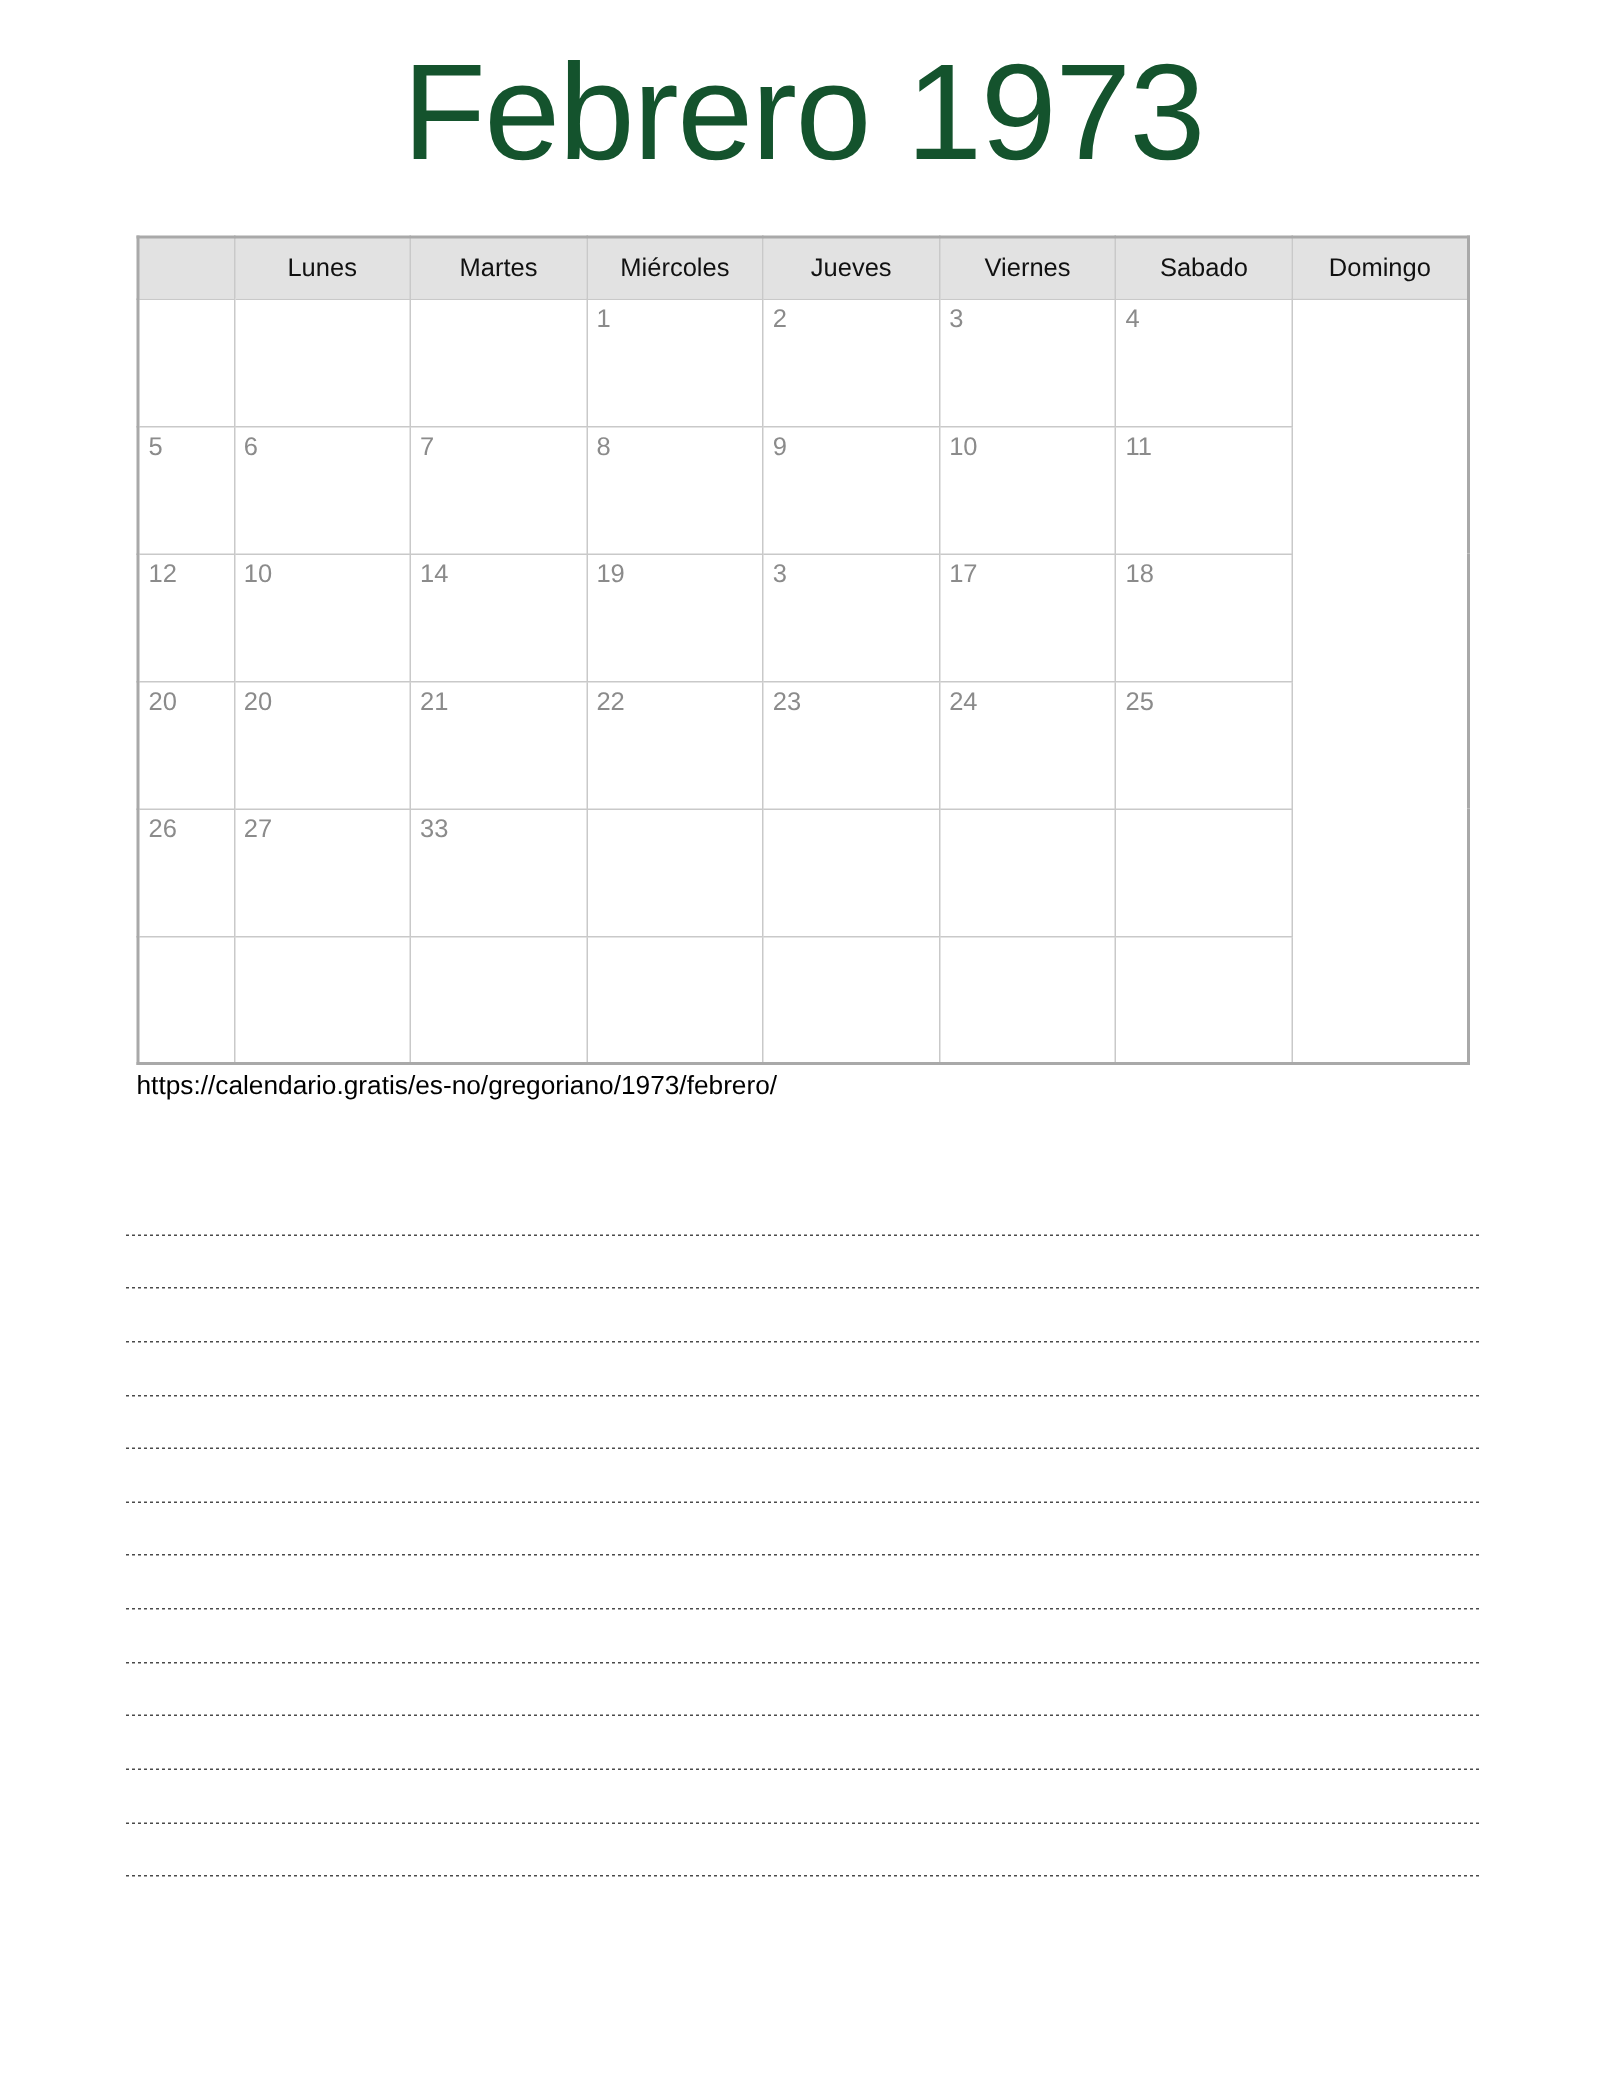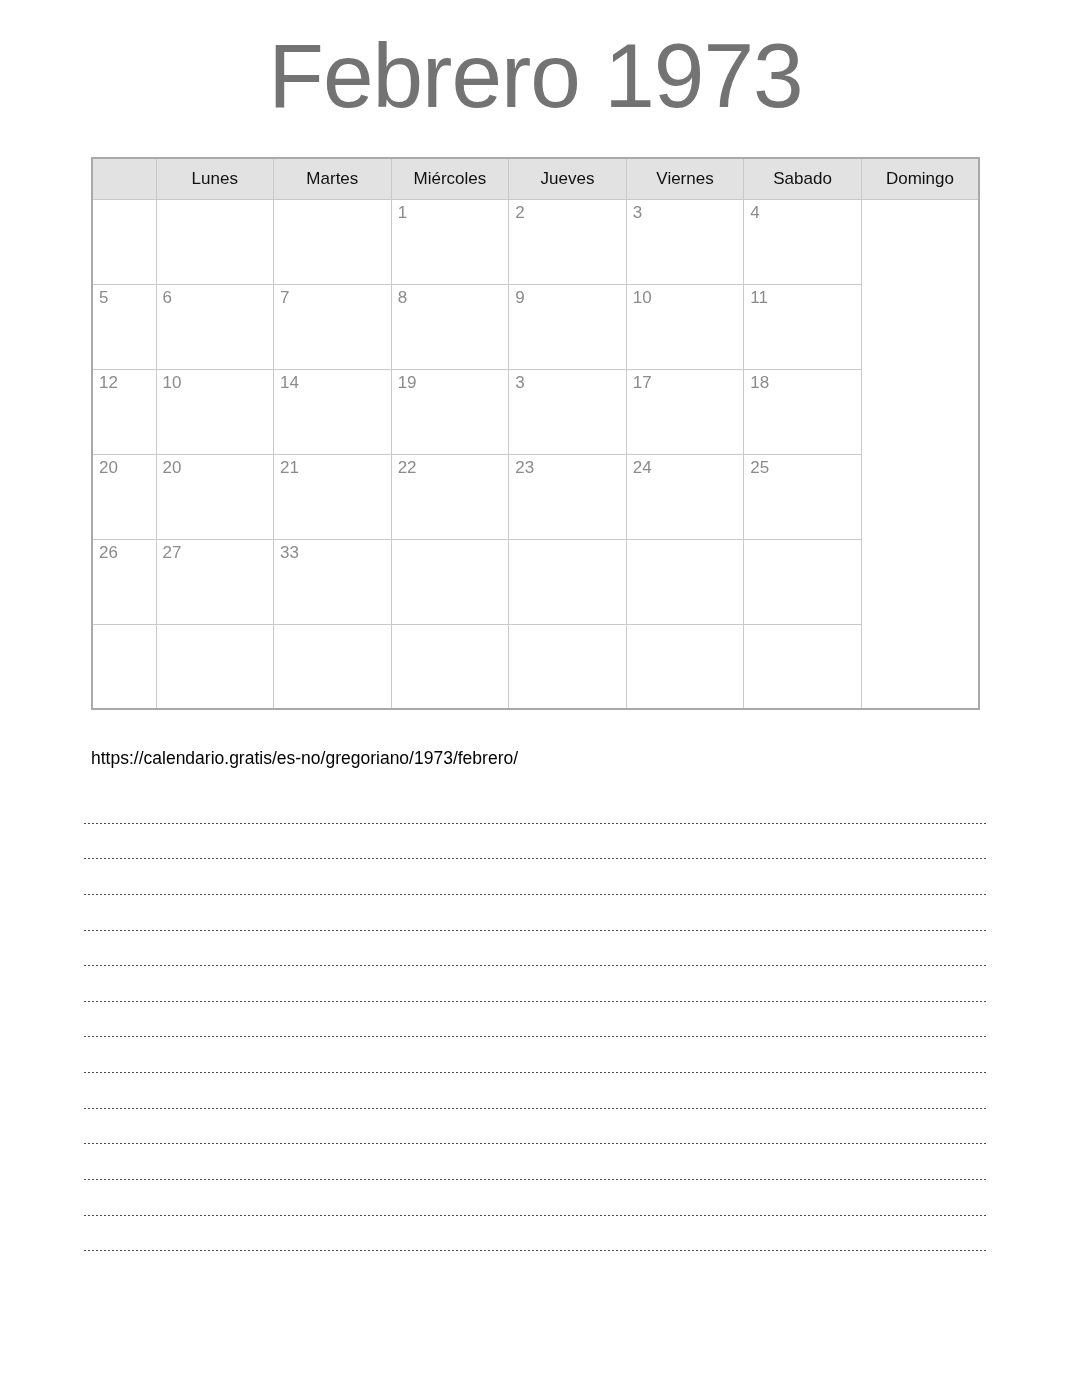--- a/index.html
+++ b/index.html
@@ -29,21 +29,21 @@
     position: absolute;
     top: 30px;
     left: 0;
     width: 100%;
     margin: 0;
     text-align: center;
     font-size: 91px;
     font-weight: 400;
     line-height: 1.0;
     letter-spacing: -1px;
-    color: #737373;
+    color: #14532d;
     white-space: nowrap;
   }
   table.calendar {
     position: absolute;
     left: 91px;
     top: 157px;
     width: 889px;
     border-collapse: collapse;
     table-layout: fixed;
     border: 2px solid var(--outer-border);
@@ -75,21 +75,20 @@
     font-size: 17px;
     color: var(--day-number);
   }
   .source-url {
     position: absolute;
     left: 91px;
     top: 713px;
     font-size: 17.5px;
     color: #000000;
     white-space: nowrap;
-    margin-top: 35px;
   }
   .notes-header {
     position: absolute;
     left: 84px;
     top: 748px;
     width: 904px;
     height: 38px;
     background: var(--notes-bg);
     display: flex;
     align-items: center;

